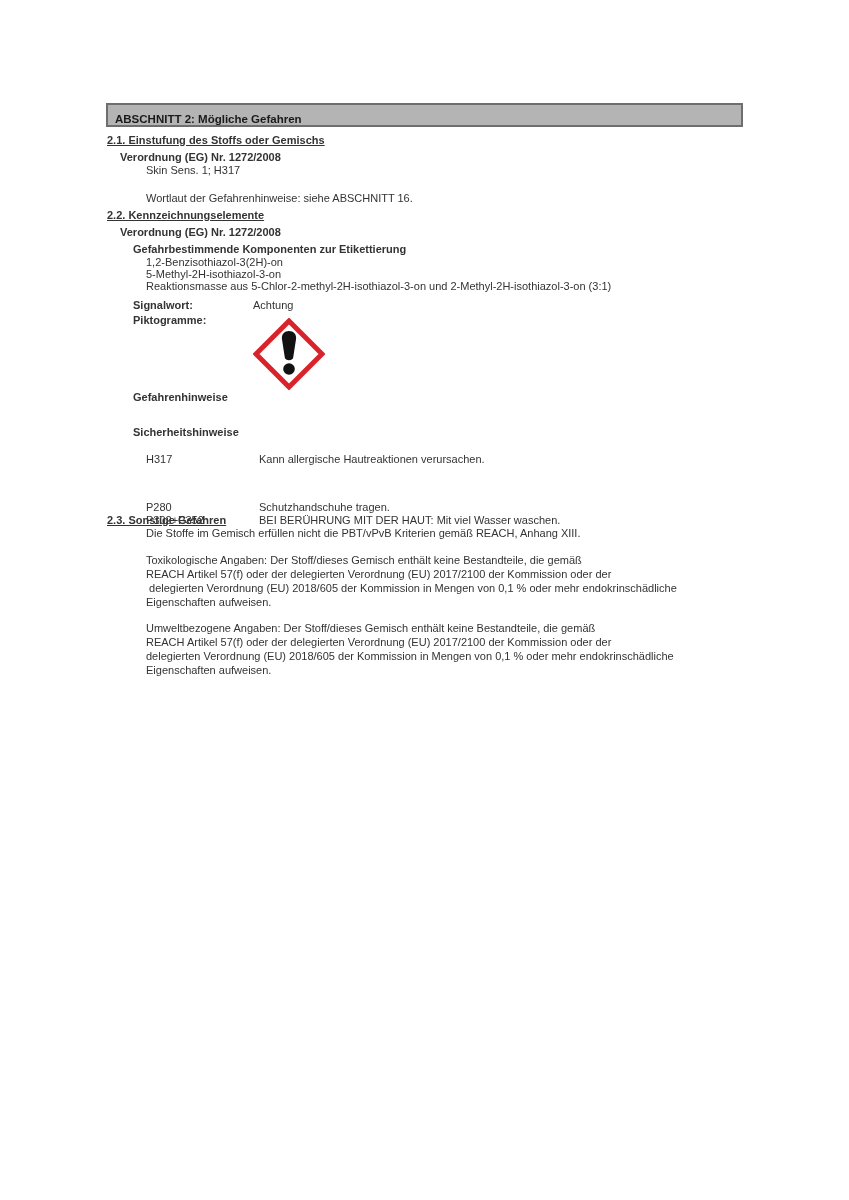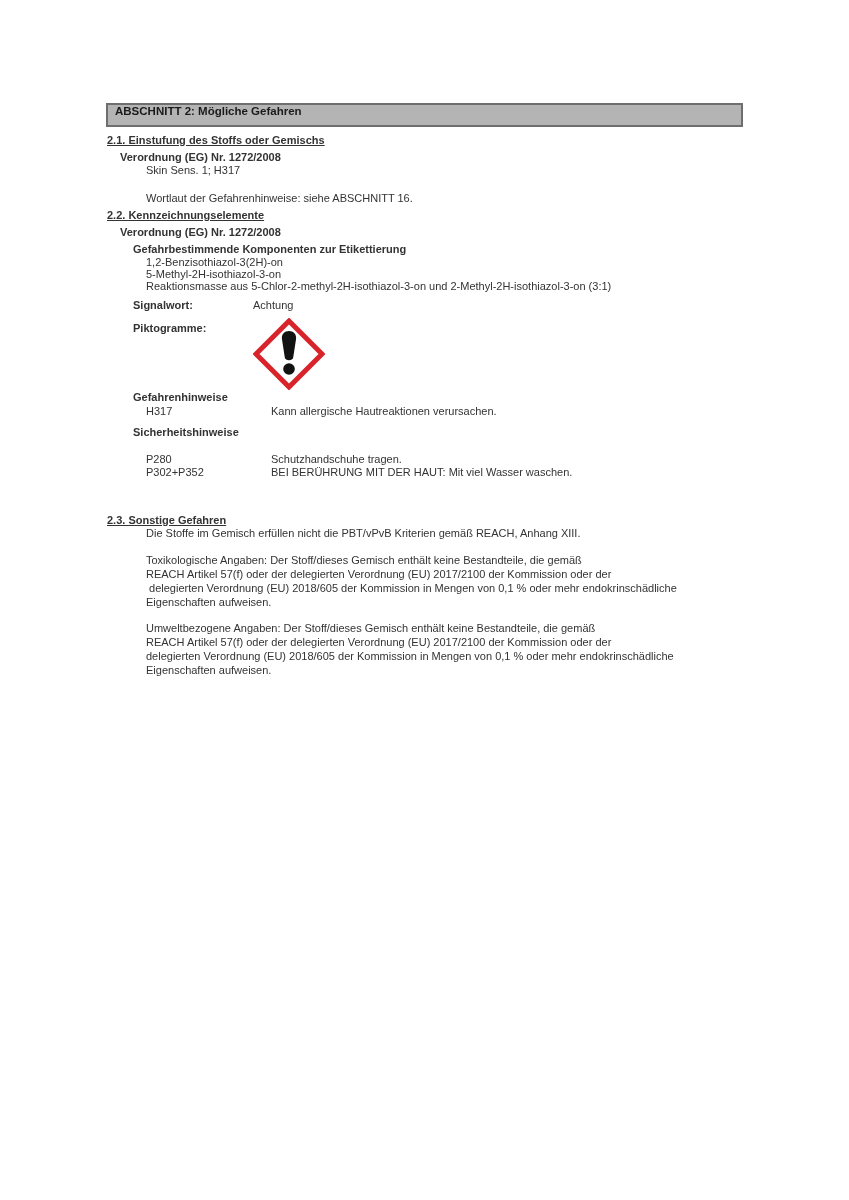--- a/index.html
+++ b/index.html
@@ -27,30 +27,30 @@
   .section-bar {
     position: absolute;
     left: 106px;
     top: 103px;
     width: 637px;
     height: 24px;
     box-sizing: border-box;
     background: var(--header_bg, #b4b4b4);
     border: 2px solid var(--header_border, #6e6e6e);
     display: flex;
-    align-items: flex-start;
+    align-items: flex-end;
     padding-left: 7px;
   }
   .section-bar span {
     font-size: 11.5px;
     font-weight: bold;
     color: #1a1a1a;
     white-space: nowrap;
   }
-  .coderow .code { display: inline-block; width: 125px; }
+  .coderow .code { display: inline-block; width: 113px; margin-top: 48px; }
   .labelrow .lbl { display: inline-block; width: 120px; font-weight: bold; }
   .para {
     position: absolute;
     left: 146px;
     width: 610px;
     font-size: 11px;
     line-height: 14px;
     white-space: pre-wrap;
   }
   .ghs-pictogram {
@@ -79,21 +79,21 @@
   <div class="t b x1" style="top:226px">Verordnung (EG) Nr. 1272/2008</div>
   <div class="t b x15" style="top:243px">Gefahrbestimmende Komponenten zur Etikettierung</div>
   <div class="t x2" style="top:256px">1,2-Benzisothiazol-3(2H)-on</div>
   <div class="t x2" style="top:268px">5-Methyl-2H-isothiazol-3-on</div>
   <div class="t x2" style="top:280px">Reaktionsmasse aus 5-Chlor-2-methyl-2H-isothiazol-3-on und 2-Methyl-2H-isothiazol-3-on (3:1)</div>
 
   <div class="t x15 labelrow" style="top:299px">
     <span class="lbl">Signalwort:</span><span>Achtung</span>
   </div>
 
-  <div class="t b x15" style="top:322px">Piktogramme:</div>
+  <div class="t b x15" style="top:314px">Piktogramme:</div>
 
   <svg class="ghs-pictogram" viewBox="0 0 72 72" aria-hidden="true">
     <polygon points="36,3 69,36 36,69 3,36" fill="#ffffff" stroke="#d8232a" stroke-width="5" stroke-linejoin="miter"></polygon>
     <path d="M36,13 C40.5,13 43.6,16.2 43.1,20.8 L40.2,39.5 C39.8,43.2 32.2,43.2 31.8,39.5 L28.9,20.8 C28.4,16.2 31.5,13 36,13 Z" fill="#121212"></path>
     <circle cx="36" cy="51" r="5.8" fill="#121212"></circle>
   </svg>
 
   <div class="t b x15" style="top:391px">Gefahrenhinweise</div>
   <div class="t x2 coderow" style="top:405px">
     <span class="code">H317</span><span>Kann allergische Hautreaktionen verursachen.</span>

